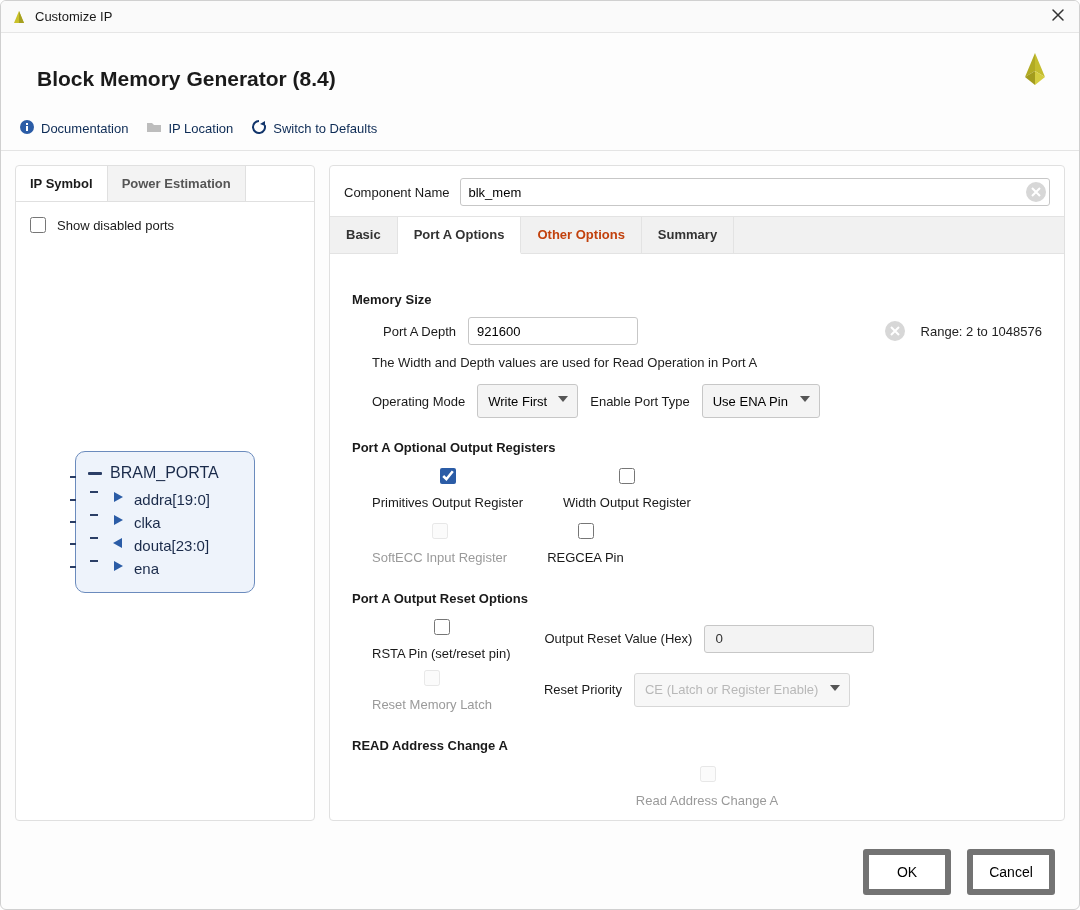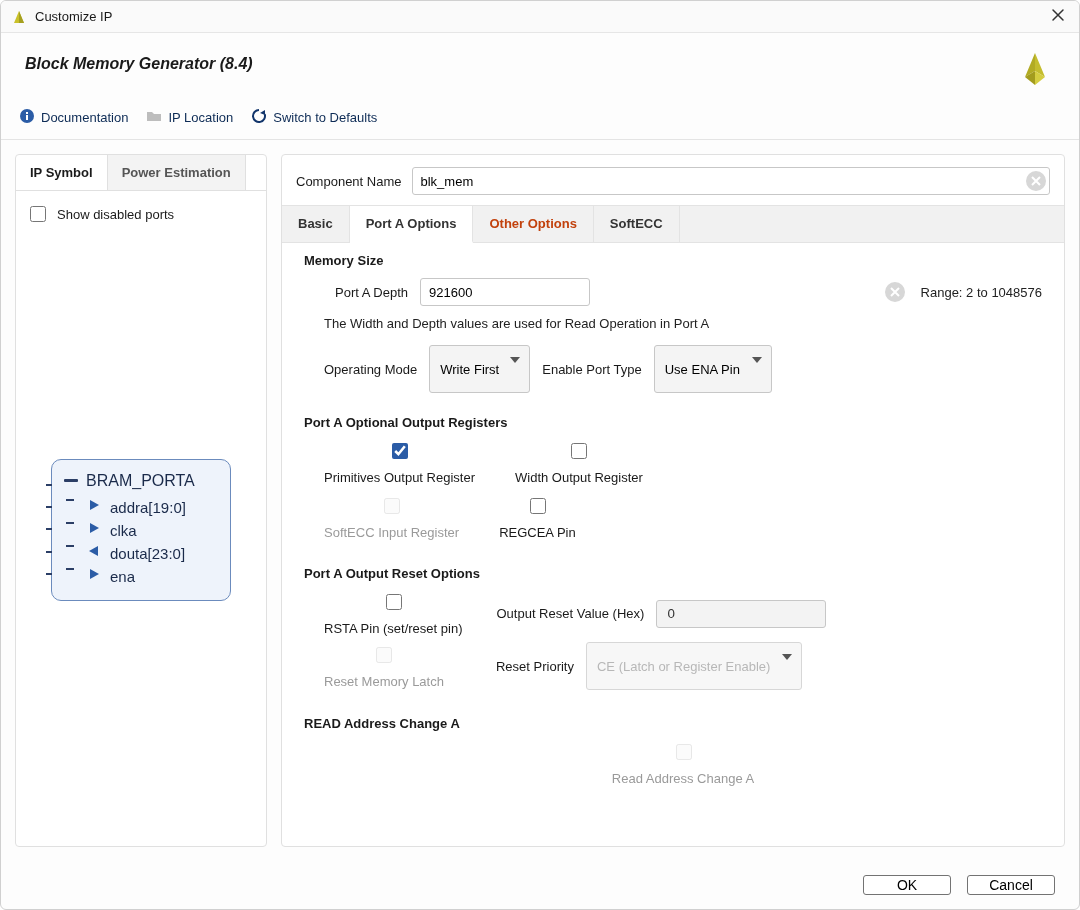--- a/index.html
+++ b/index.html
@@ -3,27 +3,27 @@
 <meta charset="utf-8">
 <style>
   * { box-sizing: border-box; }
   html, body { margin:0; padding:0; font-family: "Segoe UI", Arial, sans-serif; font-size:13px; color:#1a1a1a; background:#fff; }
   .window { width:1080px; height:910px; border:1px solid #d0d0d0; border-radius:6px; background:#fdfdfd; display:flex; flex-direction:column; overflow:hidden; }
   .titlebar { height:32px; display:flex; align-items:center; padding:0 10px; border-bottom:1px solid #e6e6e6; background:#fafafa; }
   .titlebar .title { margin-left:8px; font-size:13px; }
   .titlebar .close { margin-left:auto; font-size:16px; padding:4px; cursor:pointer; }
   .app-icon svg { display:block; }
   .header-area { padding:22px 24px 10px 24px; }
-  .header-area h1 { margin:0; font-size:16px; font-weight:700;font-style:italic; }
+  .header-area h1 { margin:12px; font-size:21px; font-weight:700; }
   .brand-icon { float:right; margin-top:-6px; }
   .toolbar { padding:6px 18px 12px 18px; display:flex; gap:18px; align-items:center; color:#0d2b55; border-bottom:1px solid #e4e4e4; }
   .toolbar .tb-item { display:flex; align-items:center; gap:6px; cursor:pointer; }
   .toolbar .tb-item .tb-icon { color:#3c5d8f; }
   .body { flex:1; display:flex; gap:14px; padding:14px; min-height:0; }
-  .left-panel { width:252px; border:1px solid #e0e0e0; border-radius:4px; background:#fff; display:flex; flex-direction:column; }
+  .left-panel { width:300px; border:1px solid #e0e0e0; border-radius:4px; background:#fff; display:flex; flex-direction:column; }
   .left-tabs { display:flex; border-bottom:1px solid #e0e0e0; }
   .left-tab { padding:10px 14px; font-weight:700; cursor:pointer; color:#1a1a1a; position:relative; }
   .left-tab.inactive { font-weight:700; color:#555; background:#f3f3f3; border-left:1px solid #e0e0e0; border-right:1px solid #e0e0e0; }
   .left-content { padding:12px 10px; flex:1; display:flex; flex-direction:column; }
   .chk-row { display:flex; align-items:center; gap:8px; }
   .symbol-canvas { flex:1; display:flex; align-items:center; justify-content:center; }
   .ip-block { border:1.5px solid #6b8bbd; border-radius:10px; background:#eef3fb; padding:12px 18px 12px 12px; min-width:180px; position:relative; }
   .ip-block-rail { position:absolute; left:-6px; top:14px; bottom:14px; width:4px; display:flex; flex-direction:column; justify-content:space-around; }
   .ip-block-rail span { width:6px; height:2px; background:#2b3e66; }
   .ip-title { display:flex; align-items:center; gap:8px; color:#1a2a4a; font-size:16px; margin-bottom:6px;}
@@ -36,39 +36,39 @@
   .comp-row label { white-space:nowrap; }
   .text-input { flex:1; position:relative; }
   .text-input input { width:100%; height:28px; border:1px solid #c7c7c7; border-radius:3px; padding:2px 28px 2px 8px; font-size:13px; background:#fff; }
   .text-input.small input{ width:170px; }
   .clear-btn { position:absolute; right:4px; top:4px; width:20px; height:20px; border-radius:10px; background:#d7d7d7; display:flex; align-items:center; justify-content:center; color:#fff; font-size:12px; cursor:pointer;}
   .cfg-tabs { display:flex; background:#f1f1f1; border-top:1px solid #e3e3e3; border-bottom:1px solid #e3e3e3;}
   .cfg-tab { padding:10px 16px; cursor:pointer; font-weight:700; color:#333; border-right:1px solid #e3e3e3; }
   .cfg-tab.active { background:#fff; border-bottom:2px solid #fff; margin-bottom:-1px;}
   .cfg-tab.warn { color:#c2410c; }
   .cfg-tab.normal { font-weight:700;}
-  .cfg-body { padding:4px 22px; overflow:auto; flex:1; }
+  .cfg-body { padding:32px 22px; overflow:auto; flex:1; }
   .section-title { font-weight:700; margin:6px 0 10px 0;}
   .sub { padding-left:20px; }
   .field-row { display:flex; align-items:center; gap:12px; margin:6px 0;}
   .field-row label.lab { min-width:84px; text-align:right; }
   .hint { color:#222; }
   .note { margin:10px 0 14px 0; color:#222; }
   .select { position:relative; }
-  .select select { appearance:none; -webkit-appearance:none; height:48px; border:1px solid #c7c7c7; border-radius:3px; background:#f4f4f4; padding:2px 30px 2px 10px; font-size:13px; }
+  .select select { appearance:none; -webkit-appearance:none; height:34px; border:1px solid #c7c7c7; border-radius:3px; background:#f4f4f4; padding:2px 30px 2px 10px; font-size:13px; }
   .select::after { content:""; position:absolute; right:10px; top:12px; border-left:5px solid transparent; border-right:5px solid transparent; border-top:6px solid #555; pointer-events:none;}
   .select.disabled select { color:#9a9a9a; }
   .chk { display:flex; align-items:center; gap:8px;flex-direction:column; }
   input[type=checkbox]{ width:16px; height:16px; accent-color:#2b5ca6;}
   .chk.disabled { color:#9a9a9a; }
   .chk.disabled input { opacity:.5; }
   .grid2 { display:flex; gap:40px; flex-wrap:wrap; }
   .ro-input { height:28px; border:1px solid #c7c7c7; border-radius:3px; background:#f3f3f3; padding:2px 10px; width:170px; color:#333;}
   .footer { padding:14px 24px; display:flex; justify-content:flex-end; gap:16px; }
-  .btn { min-width:88px; height:20px; border:1px solid #737373; background:#fff; border-radius:3px; cursor:pointer; font-size:14px;}
+  .btn { min-width:88px; height:46px; border:6px solid #737373; background:#fff; border-radius:3px; cursor:pointer; font-size:14px;}
   .port-stub { width:8px; height:2px; background:#2b3e66; display:inline-block; margin-right:4px;}
 </style>
 </head>
 <body>
 
 <div class="window">
 
   <div class="titlebar">
     <span class="app-icon">
       <svg width="16" height="16" viewBox="0 0 16 16">
@@ -200,21 +200,21 @@
                 <path d="M1 1L9 9M9 1L1 9" stroke="#fff" stroke-width="2"></path>
               </svg>
           </span>
         </div>
       </div>
 
       <div class="cfg-tabs">
         <div class="cfg-tab normal">Basic</div>
         <div class="cfg-tab active">Port A Options</div>
         <div class="cfg-tab warn">Other Options</div>
-        <div class="cfg-tab normal">SoftECC</div>
+        <div class="cfg-tab normal">Summary</div>
       </div>
 
       <div class="cfg-body">
 
         <div class="section-title">Memory Size</div>
         <div class="sub">
           <div class="field-row">
             <label class="lab">Port A Depth</label>
             <div class="text-input small">
               <input type="text" value="921600" style="">

